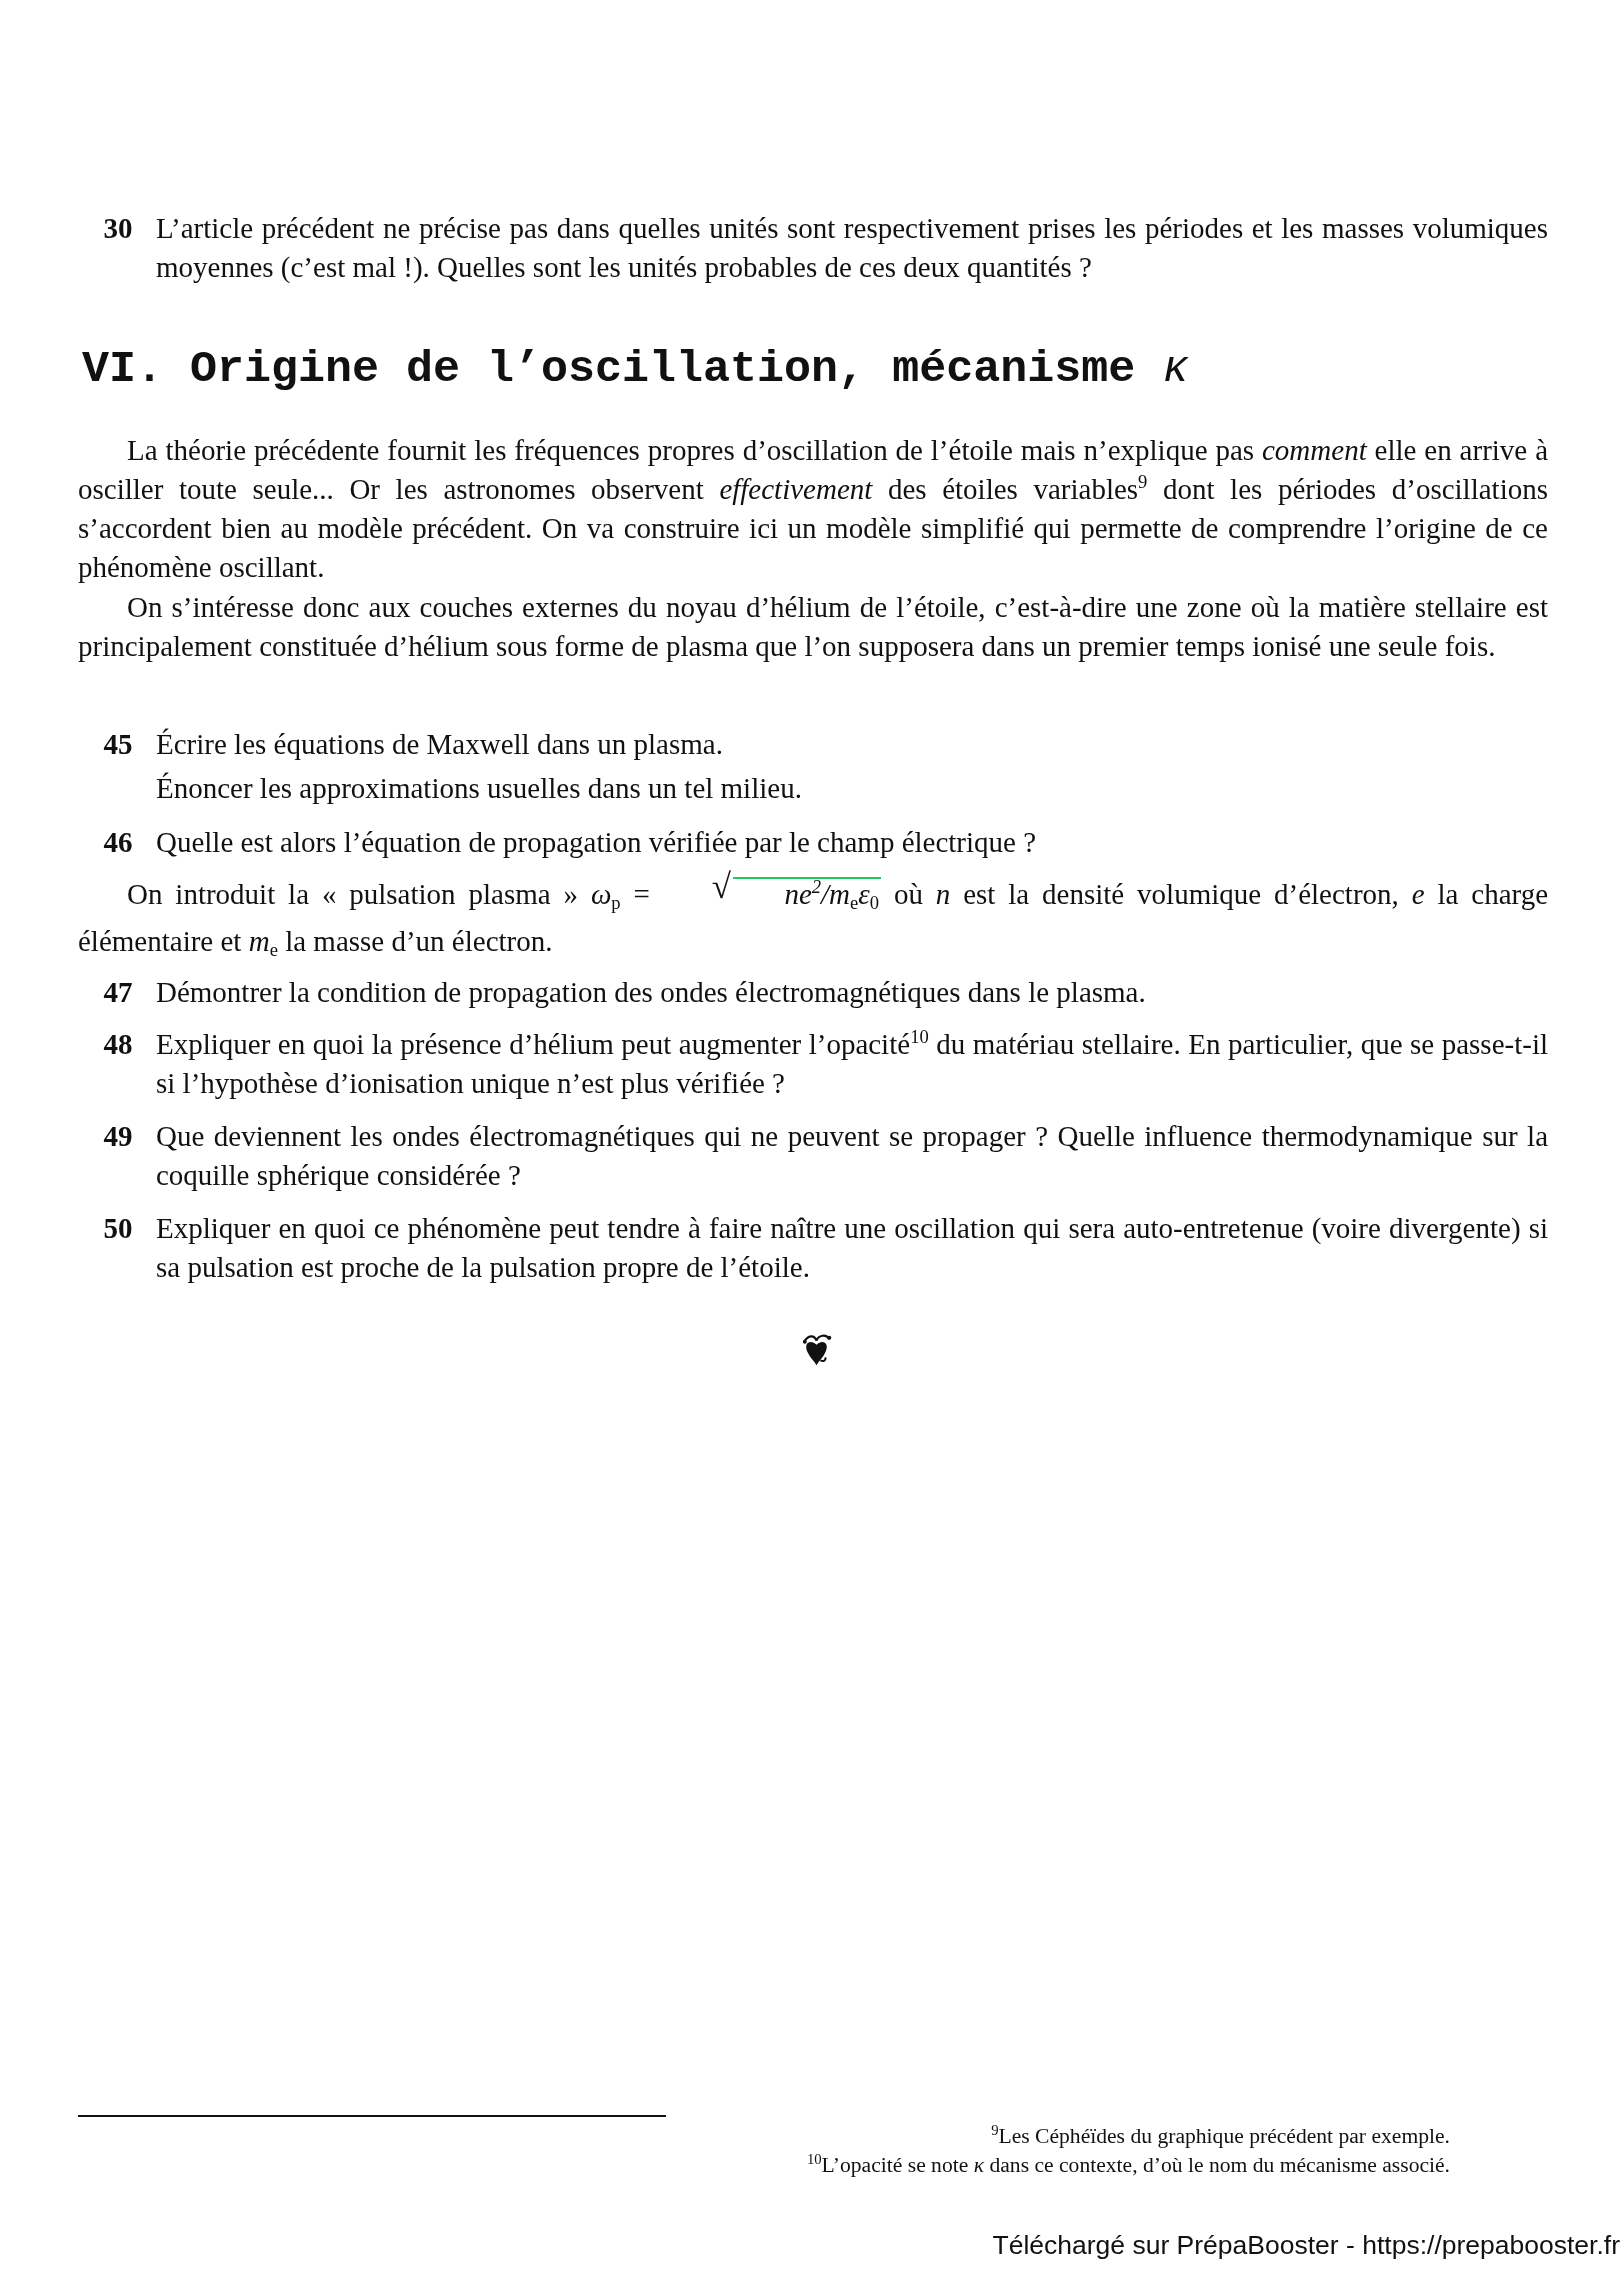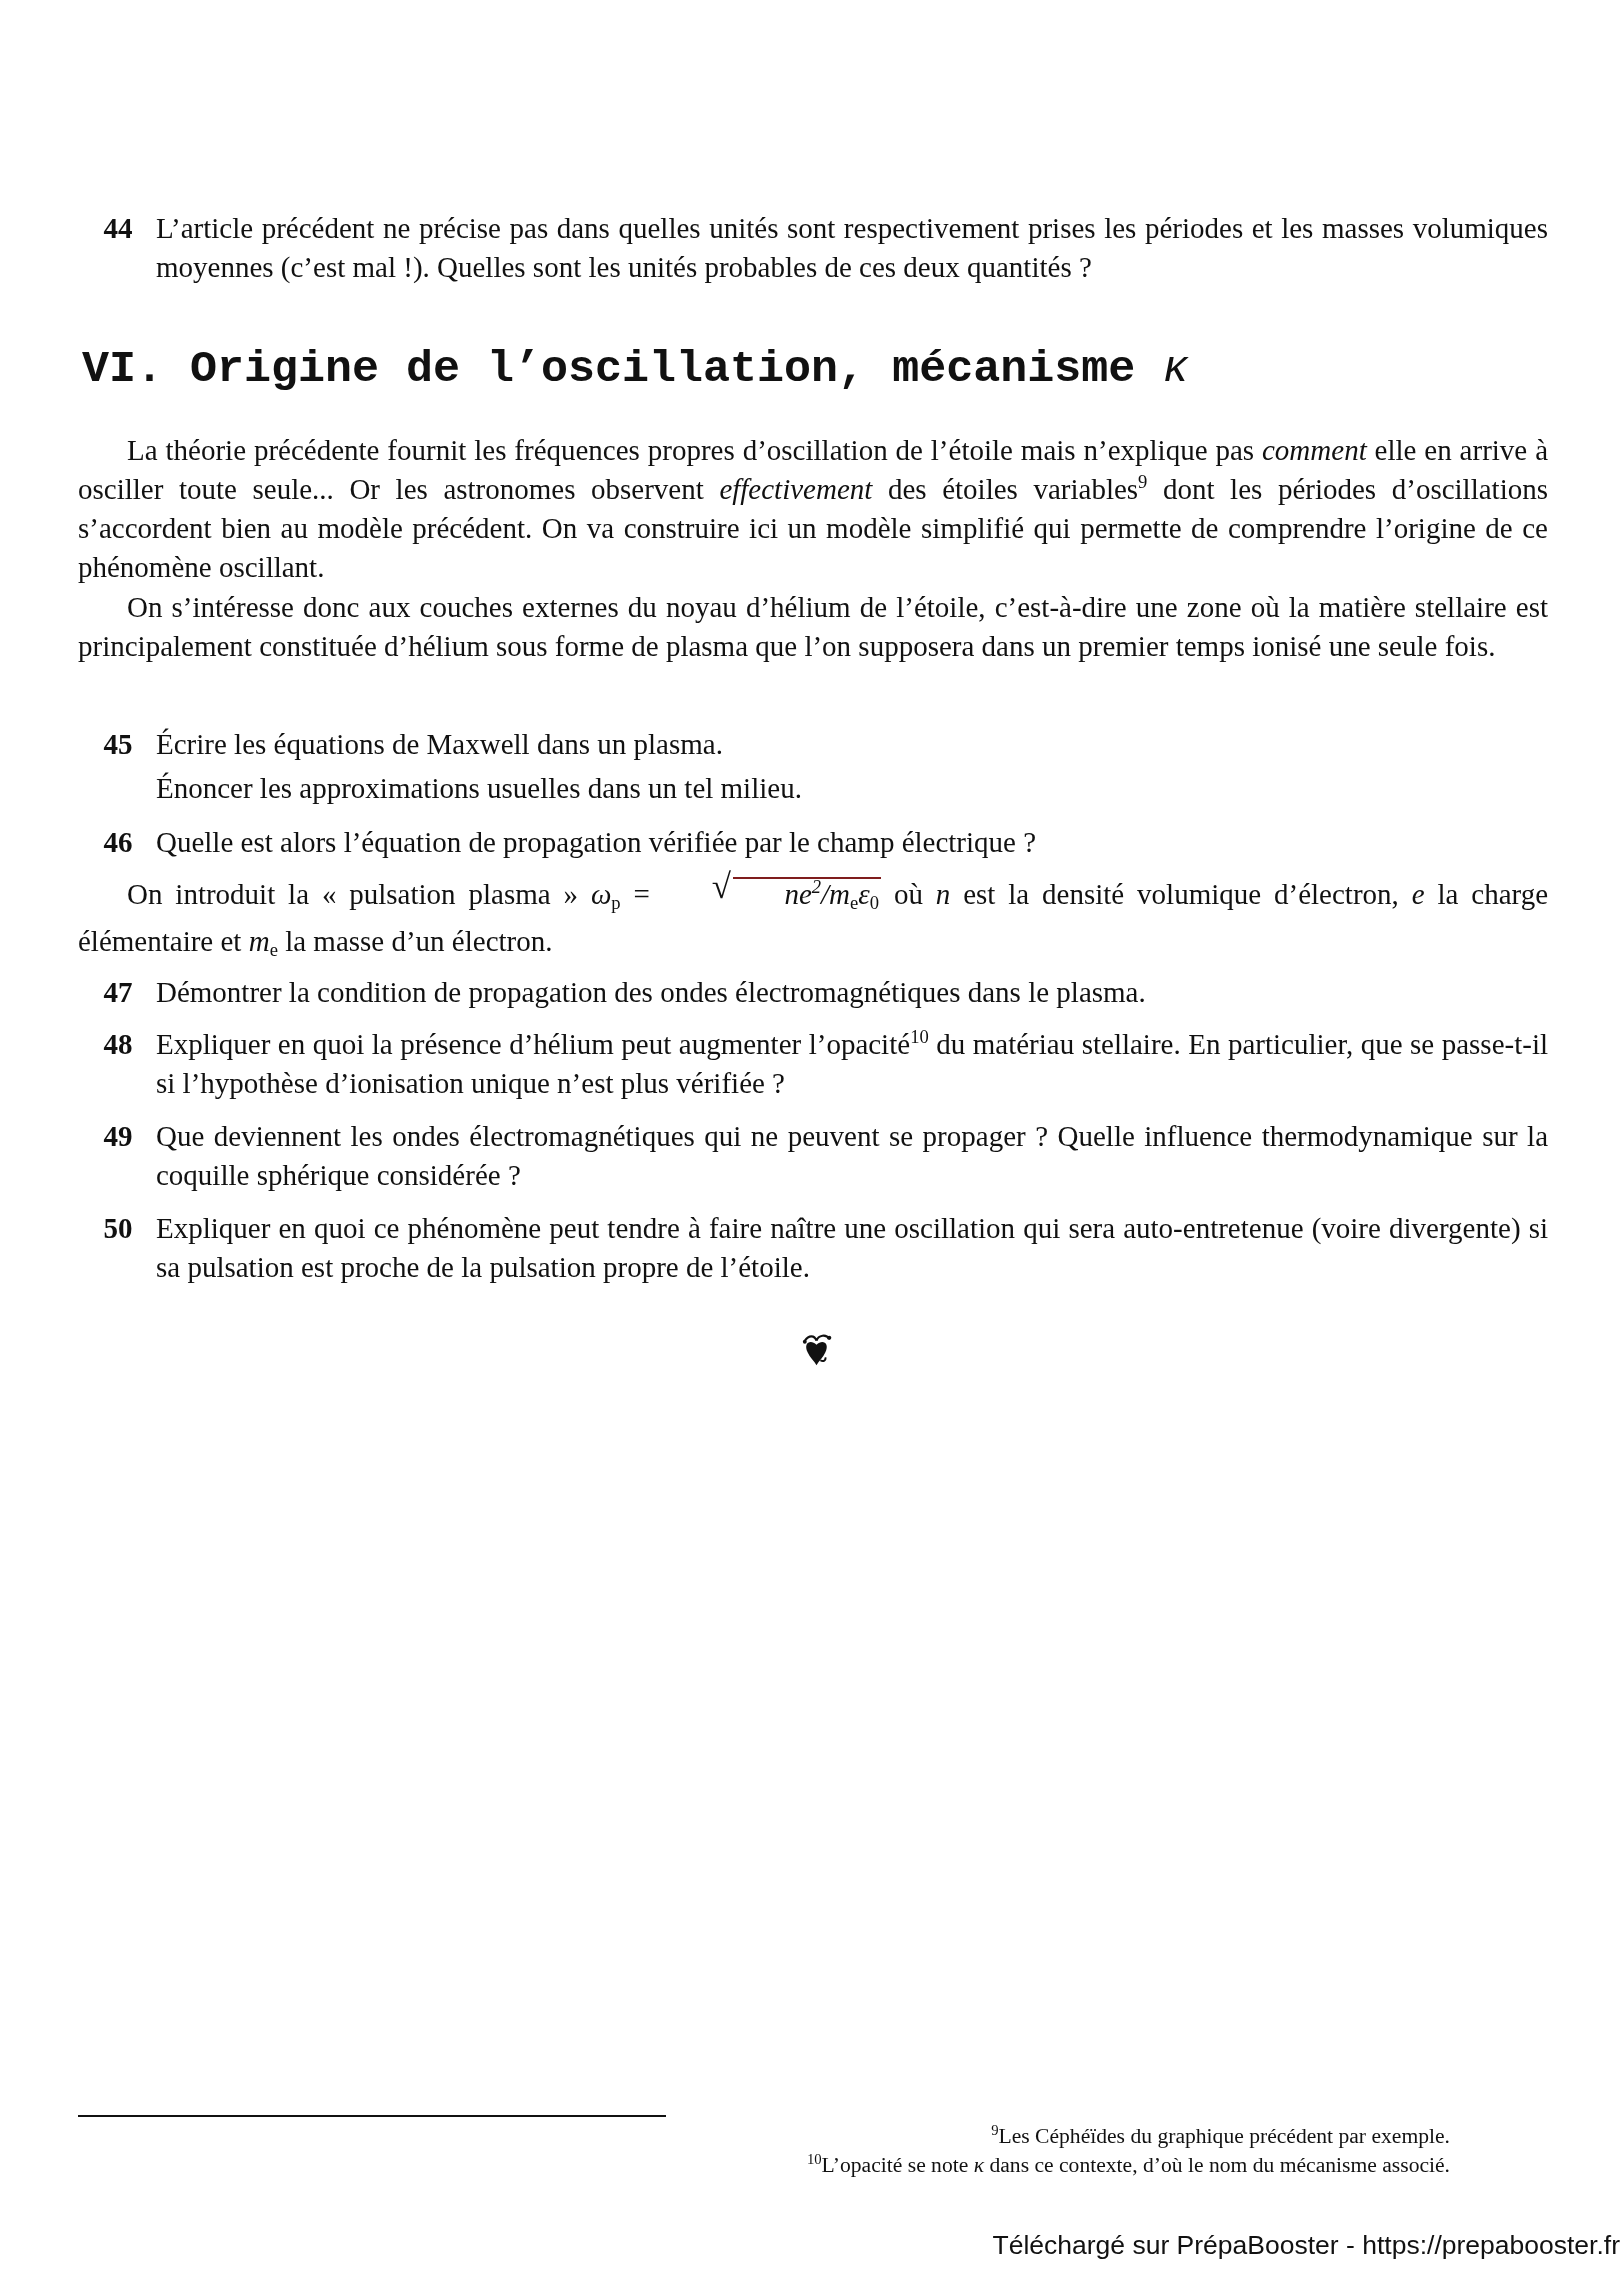--- a/index.html
+++ b/index.html
@@ -15,36 +15,36 @@
     .q .body p { margin: 0; }
     .section-title { position: absolute; left: 0; top: 338px; font-family: Liberation Mono, monospace; font-weight: bold; font-size: 45px; line-height: 55px; margin: 4px; }
     .section-title .kappa { font-style: italic; font-weight: normal; }
     .para { position: absolute; left: 0; width: 1470px; margin: 0; font-family: "Liberation Serif", serif; font-size: 29px; line-height: 39px; text-align: justify; text-indent: 49px; }
     .para p { margin: 0; }
     em { font-style: italic; }
     sup { font-size: 18.6px; line-height: 0; vertical-align: 10.8px; }
     .math { font-style: italic; }
     .sqrt { display: inline-block; position: relative; padding-left: 21.6px; }
     .sqrt .rad { position: absolute; left: 0; top: -7.8px; font-size: 35px; font-style: normal; }
-    .sqrt .over { border-top: 2px solid #7f1d1d; padding: 0 2px; display: inline-block; line-height: 31px; }
+    .sqrt .over { border-top: 2px solid #22c55e; padding: 0 2px; display: inline-block; line-height: 31px; }
     .sub { font-size: 18.6px; vertical-align: -4.9px; font-style: normal; }
     .fleuron { position: absolute; left: 797px; top: 1331px; width: 39px; height: 39px; }
     .footrule { position: absolute; left: 78px; top: 2115px; width: 588px; height: 2px; background: #111; }
     .footnotes { position: absolute; left: 78px; top: 2122px; width: 1372px; font-family: "Liberation Serif", serif; font-size: 21.6px; line-height: 29px; text-align: right; }
     .footnotes p { margin: 0; padding-left: 27.4px; }
     .footnotes sup { font-size: 14.7px; vertical-align: 7.8px; }
     .download { position: absolute; left: 0; width: 1620px; top: 2230px; text-align: right; font-family: "Liberation Sans", sans-serif; font-size: 26.5px; color: #111; }
   </style>
 </head>
 <body>
 
 <div class="page">
 
   <div class="q" style="top:209px;">
-    <span class="num">44</span>
+    <span class="num">30</span>
     <div class="body">
         <p>L’article précédent ne précise pas dans quelles unités sont respectivement prises les périodes et les masses volumiques moyennes (c’est mal !). Quelles sont les unités probables de ces deux quantités ?</p>
       </div>
   </div>
 
   <h2 class="section-title"><span>VI. Origine de l’oscillation, mécanisme </span><span class="kappa">κ</span></h2>
 
   <div class="para" style="top:431px;">
     <p><span>La théorie précédente fournit les fréquences propres d’oscillation de l’étoile mais n’explique pas </span><em>comment</em><span> elle en arrive à osciller toute seule... Or les astronomes observent </span><em>effectivement</em><span> des étoiles variables</span><sup>9</sup><span> dont les périodes d’oscillations s’accordent bien au modèle précédent. On va construire ici un modèle simplifié qui permette de comprendre l’origine de ce phénomène oscillant.</span></p>
   </div>

